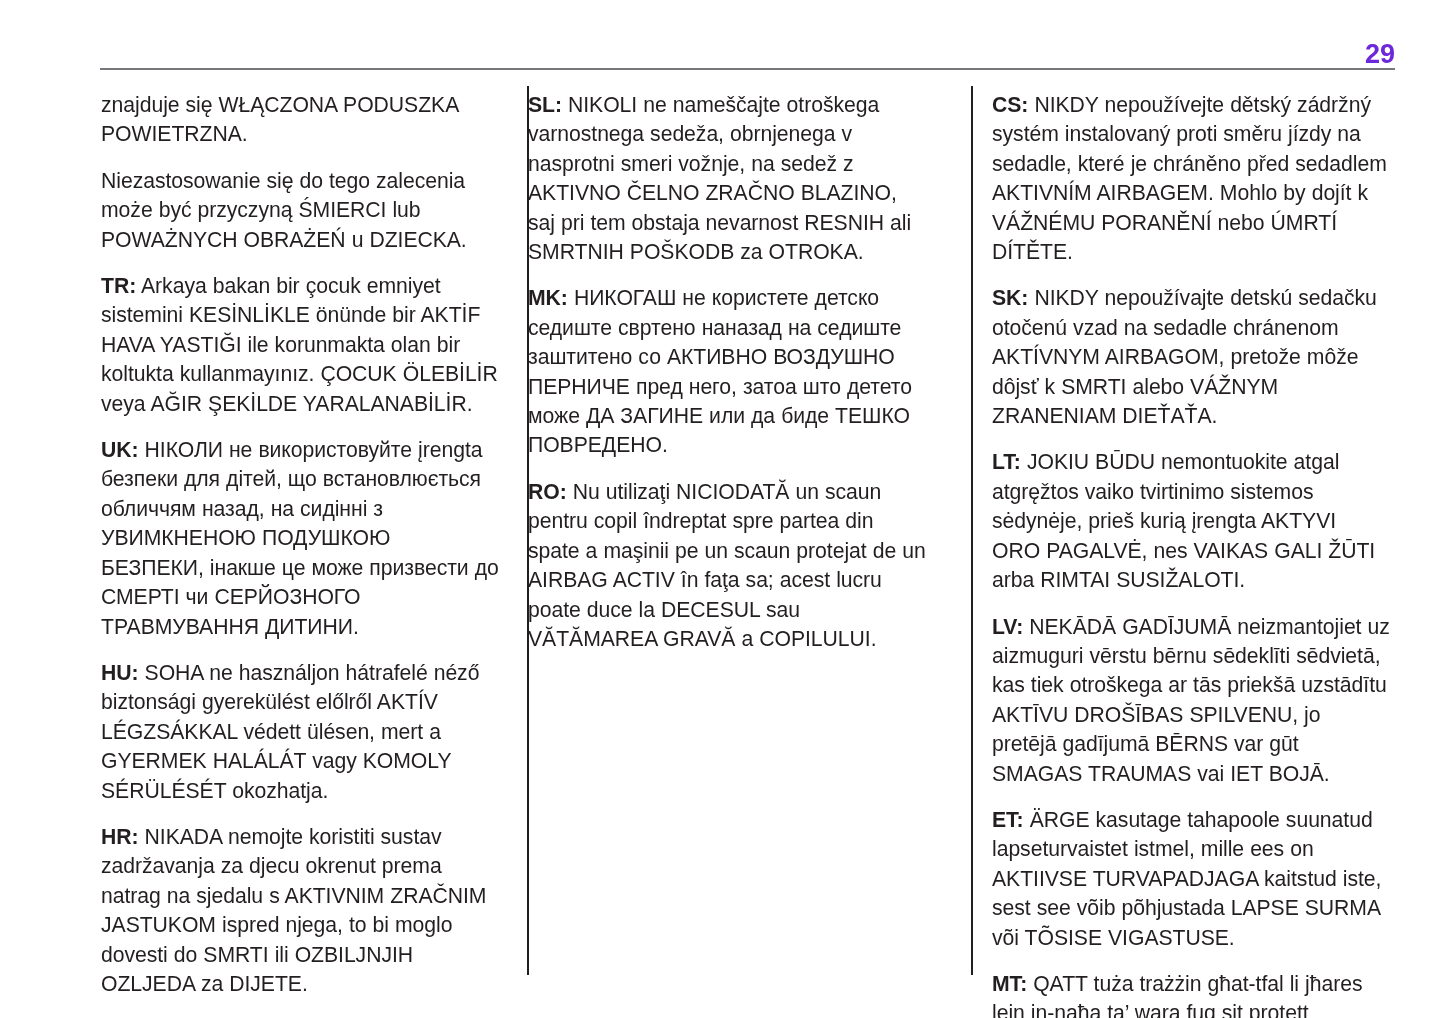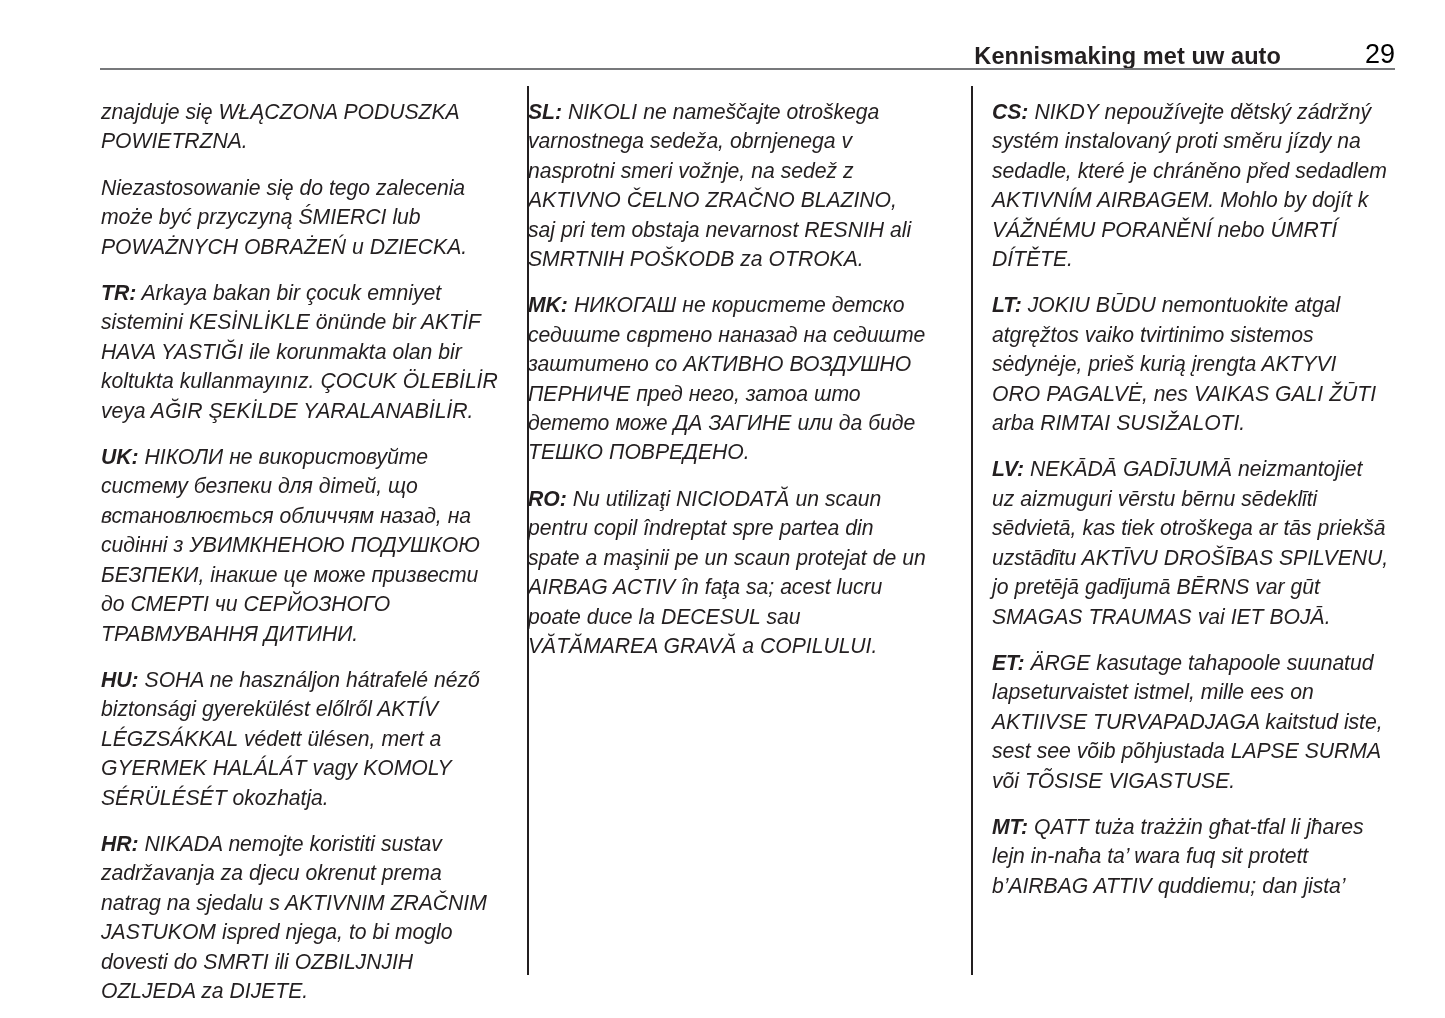--- a/index.html
+++ b/index.html
@@ -36,22 +36,22 @@
   .header-title {
     font-size: 23.5px;
     font-weight: bold;
     letter-spacing: 0.1px;
     color: #231f20;
     line-height: 1;
     white-space: nowrap;
   }
   .header-pageno {
     font-size: 27px;
-    font-weight: normal;
-    color: #000000;
+    font-weight: bold;
+    color: #6d28d9;
     line-height: 1;
     margin-left: 74px;
     min-width: 40px;
     text-align: right;
   }
   .header-rule {
     position: absolute;
     left: 100px;
     top: 68px;
     width: 1295px;
@@ -80,63 +80,62 @@
     position: absolute;
     top: 0px;
     width: 2px;
     height: 889px;
     background: #231f20;
   }
   .divider-1 { left: 527px; }
   .divider-2 { left: 971px; }
 
   p.para {
-    margin: 11px 0 17px 0;
+    margin: 4px 0 17px 0;
     font-size: 21.2px;
     line-height: 29.4px;
     color: #231f20;
     letter-spacing: -0.05px;
     word-spacing: 0.2px;
-    font-style: italic;
   }
   p.para:last-child { margin-bottom: 0; }
   .lang {
     font-weight: bold;
   }
 </style>
 </head>
 <body>
 
 <div class="page">
 
   <div class="header">
-    <span class="header-title">Kennismaking met uw auto</span>
     <span class="header-pageno">29</span>
   </div>
   <div class="header-rule"></div>
 
   <div class="columns">
     <div class="divider divider-1"></div>
     <div class="divider divider-2"></div>
 
     <div class="col col-1">
         <p class="para"><span>znajduje się WŁĄCZONA PODUSZKA POWIETRZNA.</span></p>
         <p class="para"><span>Niezastosowanie się do tego zalecenia może być przyczyną ŚMIERCI lub POWAŻNYCH OBRAŻEŃ u DZIECKA.</span></p>
         <p class="para"><span class="lang">TR:</span><span> Arkaya bakan bir çocuk emniyet sistemini KESİNLİKLE önünde bir AKTİF HAVA YASTIĞI ile korunmakta olan bir koltukta kullanmayınız. ÇOCUK ÖLEBİLİR veya AĞIR ŞEKİLDE YARALANABİLİR.</span></p>
-        <p class="para"><span class="lang">UK:</span><span> НІКОЛИ не використовуйте систему безпеки для дітей, що встановлюється обличчям назад, на сидінні з УВИМКНЕНОЮ ПОДУШКОЮ БЕЗПЕКИ, інакше це може призвести до СМЕРТІ чи СЕРЙОЗНОГО ТРАВМУВАННЯ ДИТИНИ.</span></p>
+        <p class="para"><span class="lang">UK:</span><span> НІКОЛИ не використовуйте įrengta безпеки для дітей, що встановлюється обличчям назад, на сидінні з УВИМКНЕНОЮ ПОДУШКОЮ БЕЗПЕКИ, інакше це може призвести до СМЕРТІ чи СЕРЙОЗНОГО ТРАВМУВАННЯ ДИТИНИ.</span></p>
         <p class="para"><span class="lang">HU:</span><span> SOHA ne használjon hátrafelé néző biztonsági gyerekülést előlről AKTÍV LÉGZSÁKKAL védett ülésen, mert a GYERMEK HALÁLÁT vagy KOMOLY SÉRÜLÉSÉT okozhatja.</span></p>
         <p class="para"><span class="lang">HR:</span><span> NIKADA nemojte koristiti sustav zadržavanja za djecu okrenut prema natrag na sjedalu s AKTIVNIM ZRAČNIM JASTUKOM ispred njega, to bi moglo dovesti do SMRTI ili OZBILJNJIH OZLJEDA za DIJETE.</span></p>
       </div>
     <div class="col col-2">
         <p class="para"><span class="lang">SL:</span><span> NIKOLI ne nameščajte otroškega varnostnega sedeža, obrnjenega v nasprotni smeri vožnje, na sedež z AKTIVNO ČELNO ZRAČNO BLAZINO, saj pri tem obstaja nevarnost RESNIH ali SMRTNIH POŠKODB za OTROKA.</span></p>
         <p class="para"><span class="lang">MK:</span><span> НИКОГАШ не користете детско седиште свртено наназад на седиште заштитено со АКТИВНО ВОЗДУШНО ПЕРНИЧЕ пред него, затоа што детето може ДА ЗАГИНЕ или да биде ТЕШКО ПОВРЕДЕНО.</span></p>
         <p class="para"><span class="lang">RO:</span><span> Nu utilizaţi NICIODATĂ un scaun pentru copil îndreptat spre partea din spate a maşinii pe un scaun protejat de un AIRBAG ACTIV în faţa sa; acest lucru poate duce la DECESUL sau VĂTĂMAREA GRAVĂ a COPILULUI.</span></p>
       </div>
     <div class="col col-3">
         <p class="para"><span class="lang">CS:</span><span> NIKDY nepoužívejte dětský zádržný systém instalovaný proti směru jízdy na sedadle, které je chráněno před sedadlem AKTIVNÍM AIRBAGEM. Mohlo by dojít k VÁŽNÉMU PORANĚNÍ nebo ÚMRTÍ DÍTĚTE.</span></p>
+        <p class="para"><span class="lang">SK:</span><span> NIKDY nepoužívajte detskú sedačku otočenú vzad na sedadle chránenom AKTÍVNYM AIRBAGOM, pretože môže dôjsť k SMRTI alebo VÁŽNYM ZRANENIAM DIEŤAŤA.</span></p>
         <p class="para"><span class="lang">LT:</span><span> JOKIU BŪDU nemontuokite atgal atgręžtos vaiko tvirtinimo sistemos sėdynėje, prieš kurią įrengta AKTYVI ORO PAGALVĖ, nes VAIKAS GALI ŽŪTI arba RIMTAI SUSIŽALOTI.</span></p>
         <p class="para"><span class="lang">LV:</span><span> NEKĀDĀ GADĪJUMĀ neizmantojiet uz aizmuguri vērstu bērnu sēdeklīti sēdvietā, kas tiek otroškega ar tās priekšā uzstādītu AKTĪVU DROŠĪBAS SPILVENU, jo pretējā gadījumā BĒRNS var gūt SMAGAS TRAUMAS vai IET BOJĀ.</span></p>
         <p class="para"><span class="lang">ET:</span><span> ÄRGE kasutage tahapoole suunatud lapseturvaistet istmel, mille ees on AKTIIVSE TURVAPADJAGA kaitstud iste, sest see võib põhjustada LAPSE SURMA või TÕSISE VIGASTUSE.</span></p>
         <p class="para"><span class="lang">MT:</span><span> QATT tuża trażżin għat-tfal li jħares lejn in-naħa ta’ wara fuq sit protett b’AIRBAG ATTIV quddiemu; dan jista’</span></p>
       </div>
   </div>
 
 </div>
 
 </body></html>

